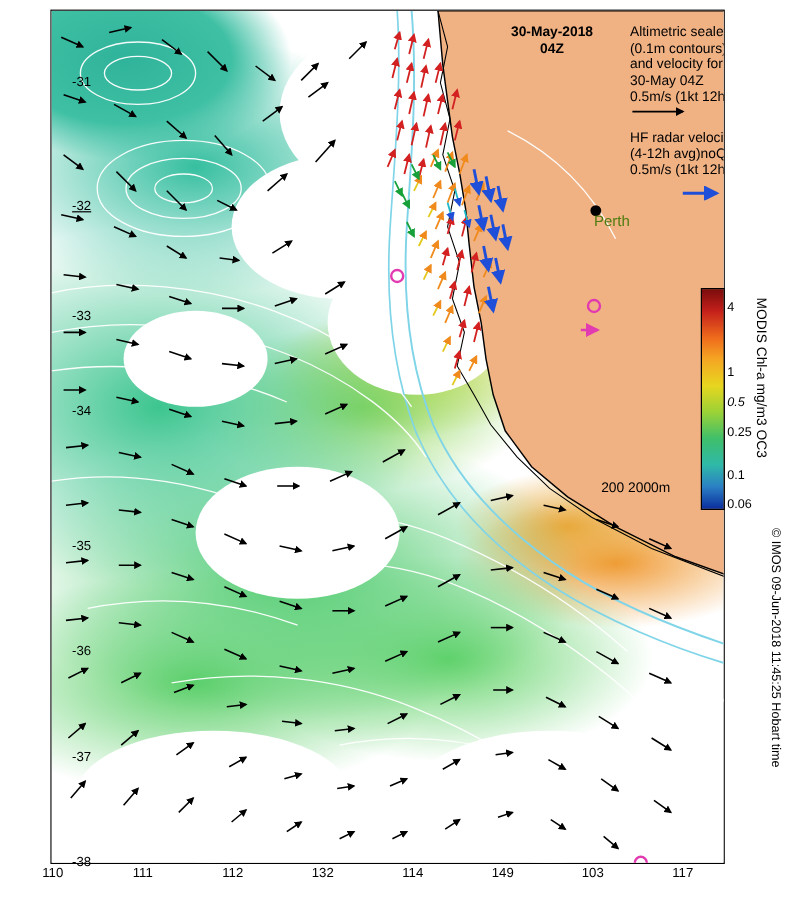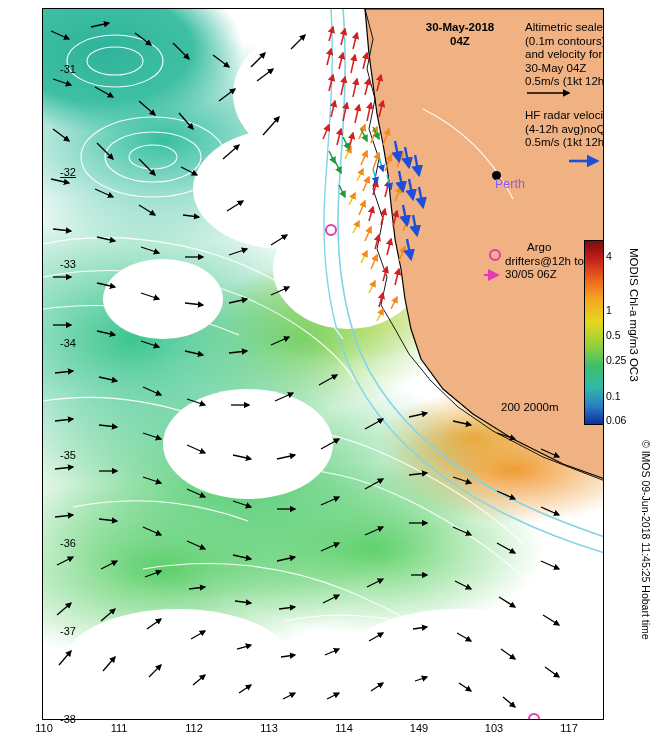--- a/index.html
+++ b/index.html
@@ -25,21 +25,21 @@
   }
   .cloud{position:absolute;background:#ffffff;border-radius:50%;}
 
   
   .ylab{position:absolute;right:596px;font-size:11px;color:#000;text-align:right;width:40px;}
   .xlab{position:absolute;top:722px;font-size:11px;color:#000;text-align:center;width:40px;}
 
   
   .ann{position:absolute;font-size:11.5px;color:#000;line-height:13.5px;}
   .ann.b{font-weight:bold;}
-  .city{position:absolute;font-size:12.5px;color:#8b5cf6;}
+  .city{position:absolute;font-size:12.5px;color:#4d7c0f;}
   .dot{position:absolute;width:9px;height:9px;border-radius:50%;background:#000;}
 
   
   .cbar{position:absolute;left:572px;top:240px;width:20px;height:185px;border:1px solid #000;box-sizing:border-box;
         background:linear-gradient(180deg,#7a0c0c 0%,#c4201b 10%,#ef6a1c 22%,#f5a623 32%,#e7d61f 44%,#9bd236 56%,#3fbf6a 68%,#2fb9a8 80%,#2b7fc4 90%,#0b2f9e 100%);}
   .cbar-tick{position:absolute;left:594px;font-size:10.5px;color:#000;}
   .cbar-title{position:absolute;left:612px;top:250px;font-size:11.5px;color:#000;transform-origin:left top;transform:rotate(90deg);white-space:nowrap;}
   .credit{position:absolute;left:640px;top:440px;font-size:10.5px;color:#000;transform-origin:left top;transform:rotate(90deg);white-space:nowrap;}
 
   svg.overlay{position:absolute;left:0;top:0;width:562px;height:712px;}
@@ -356,25 +356,20 @@
     </div>
     <svg width="60" height="12" style="position:absolute;left:524px;top:146px;">
       <line x1="2" y1="6" x2="30" y2="6" stroke="#1f4fd8" stroke-width="2.6" marker-end="url(#ah-blu2)"></line>
       <defs>
           <marker id="ah-blu2" markerWidth="5" markerHeight="5" refX="4" refY="2.5" orient="auto">
             <path d="M0,0 L5,2.5 L0,5 z" fill="#1f4fd8"></path>
           </marker>
         </defs>
     </svg>
 
-    <div class="ann" style="left:462px;top:232px;width:120px;">
-      <div style="margin-left:22px;">Argo</div>
-      <div>drifters@12h to</div>
-      <div>30/05 06Z</div>
-    </div>
 
     <div class="ann" style="left:458px;top:392px;">200  2000m</div>
 
     <div class="dot" style="left:449px;top:162px;"></div>
     <div class="city" style="left:452px;top:168px;">Perth</div>
   </div>
 
   <div>
     <div class="ylab" style="top:63px;">-31</div>
     <div class="ylab" style="top:166px;text-decoration:underline;">-32</div>
@@ -383,30 +378,30 @@
     <div class="ylab" style="top:449px;">-35</div>
     <div class="ylab" style="top:537px;">-36</div>
     <div class="ylab" style="top:625px;">-37</div>
     <div class="ylab" style="top:713px;">-38</div>
   </div>
 
   <div>
     <div class="xlab" style="left:12px;">110</div>
     <div class="xlab" style="left:87px;">111</div>
     <div class="xlab" style="left:162px;">112</div>
-    <div class="xlab" style="left:237px;">113</div>
+    <div class="xlab" style="left:237px;">132</div>
     <div class="xlab" style="left:312px;">114</div>
     <div class="xlab" style="left:387px;">149</div>
     <div class="xlab" style="left:462px;">103</div>
     <div class="xlab" style="left:537px;">117</div>
   </div>
 
   <div class="cbar"></div>
   <div class="cbar-tick" style="top:250px;">4</div>
   <div class="cbar-tick" style="top:304px;">1</div>
-  <div class="cbar-tick" style="top:329px;">0.5</div>
+  <div class="cbar-tick" style="top:329px;font-style:italic;">0.5</div>
   <div class="cbar-tick" style="top:354px;">0.25</div>
   <div class="cbar-tick" style="top:390px;">0.1</div>
   <div class="cbar-tick" style="top:414px;">0.06</div>
   <div class="cbar-title" style="top:248px;left:628px;">MODIS Chl-a mg/m3 OC3</div>
 
   <div class="credit">© IMOS 09-Jun-2018 11:45:25 Hobart time</div>
 </div>
 
 </body></html>

